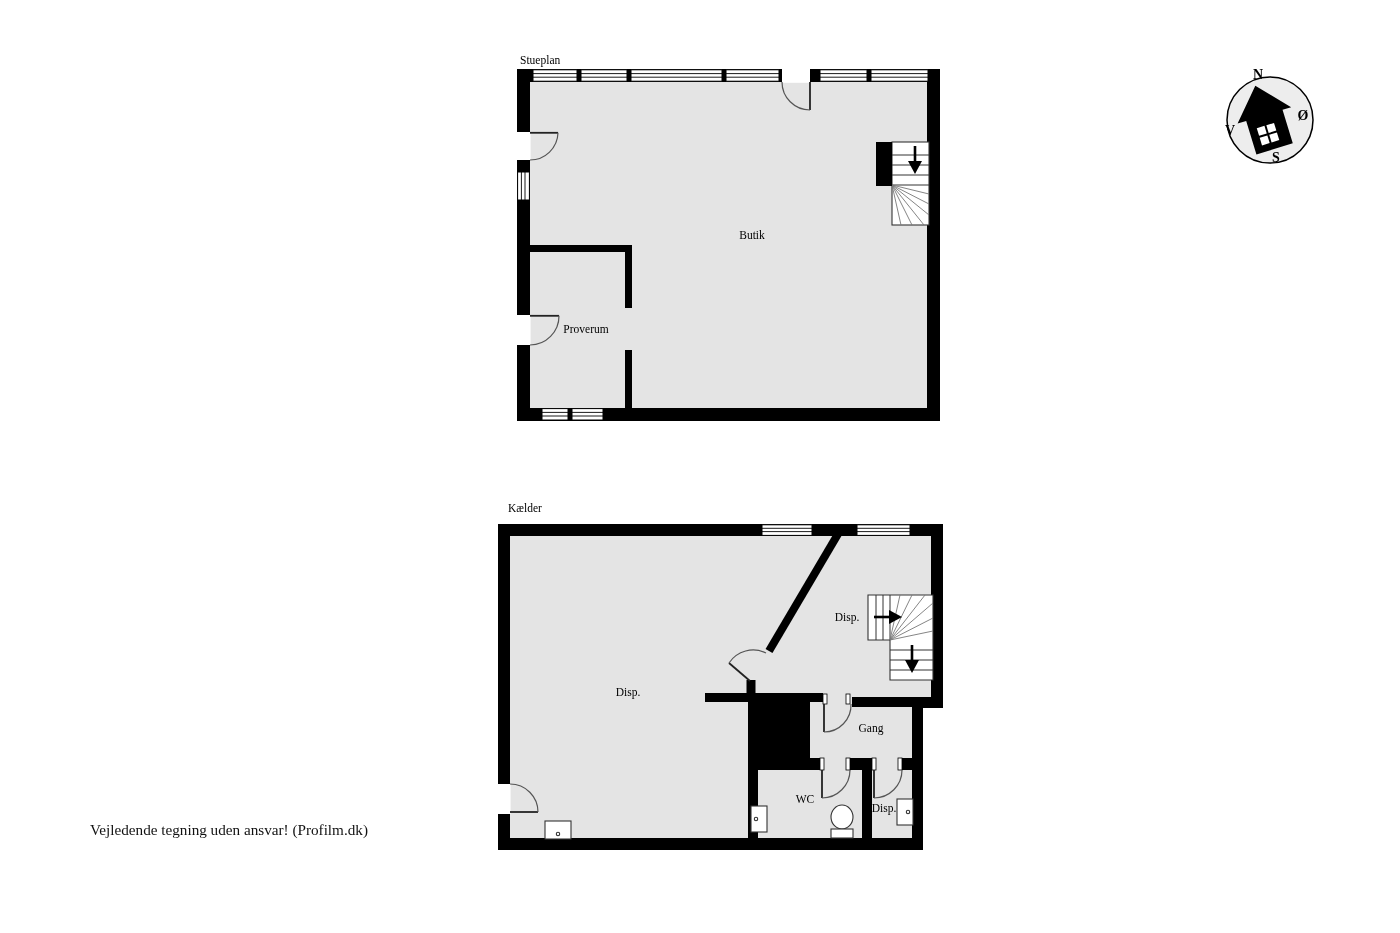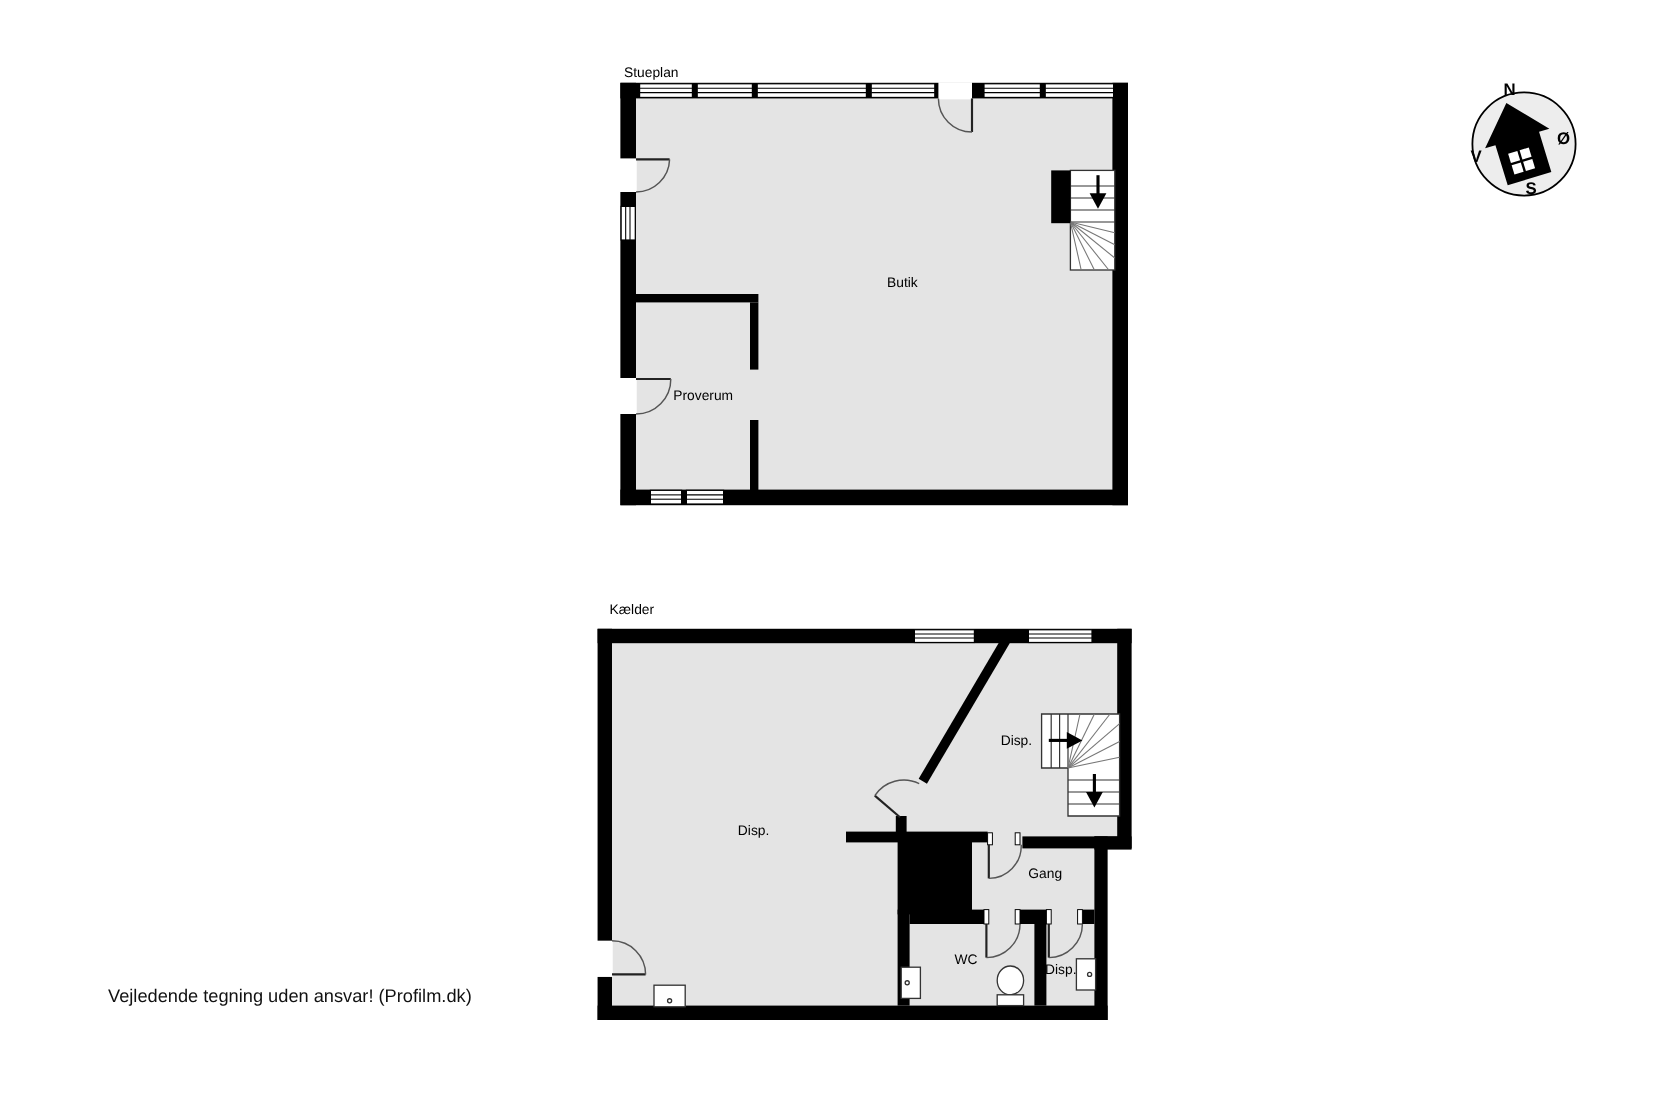--- a/index.html
+++ b/index.html
@@ -1,17 +1,17 @@
 <!DOCTYPE html>
 <html><head>
 <meta charset="utf-8">
 <style>
   html,body{margin:0;padding:0;background:#fff;}
   #stage{position:relative;width:1400px;height:933px;background:#fff;overflow:hidden;
-         font-family:Liberation Sans, sans-serif;}
+         font-family:Liberation Serif, serif;}
   svg{position:absolute;left:0;top:0;}
   .wall{fill:#000;stroke:none;}
   .floor{fill:#e4e4e4;stroke:none;}
   .win{fill:#fff;stroke:#000;stroke-width:1;}
   .winl{stroke:#000;stroke-width:0.9;}
   .gap{fill:#fff;stroke:none;}
   .arc{fill:none;stroke:#555;stroke-width:1.2;}
   .leaf{stroke:#222;stroke-width:1.8;}
   .stair{fill:#fff;stroke:#333;stroke-width:1.1;}
   .stepl{stroke:#333;stroke-width:1;}

